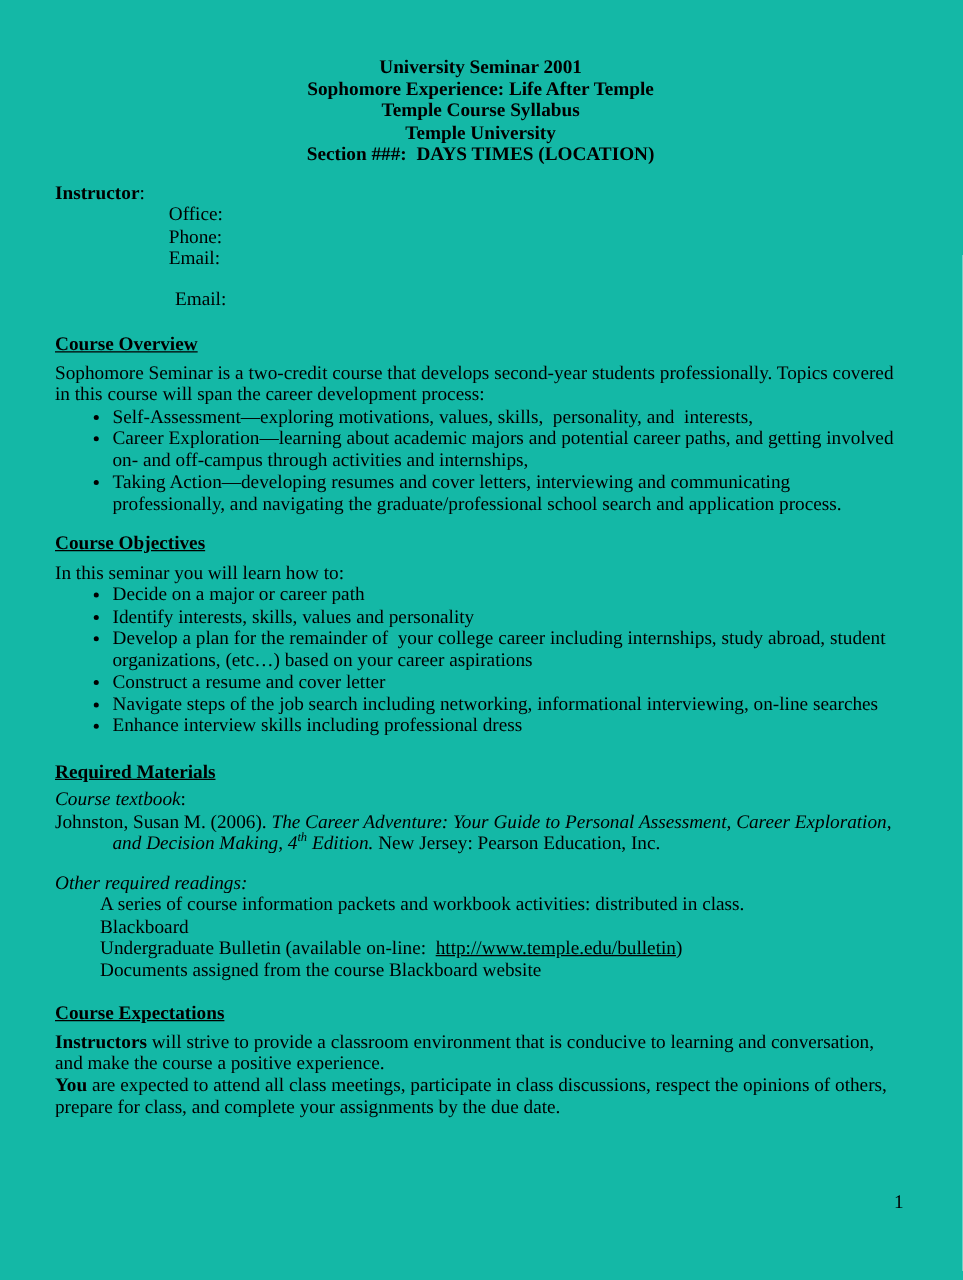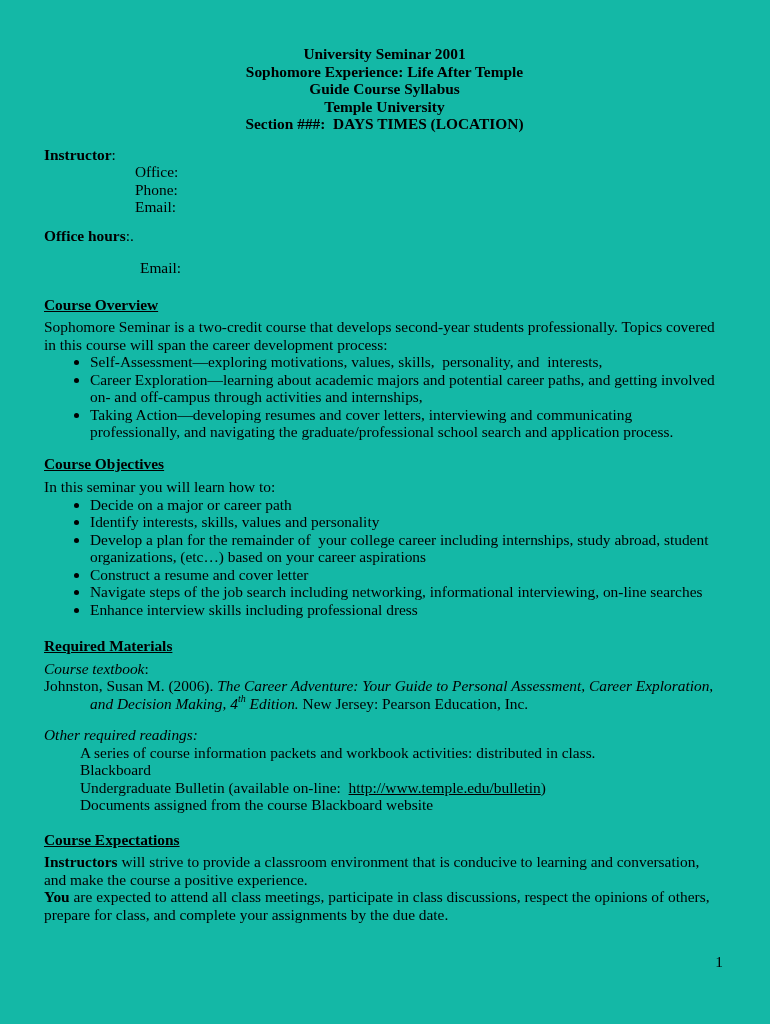--- a/index.html
+++ b/index.html
@@ -44,33 +44,32 @@
   .page-number { position: absolute; top: 953px; right: 47px; }
 </style>
 </head>
 <body>
 
 <div class="page">
 
   <div class="title-block">
     <div class="t">University Seminar 2001</div>
     <div class="t">Sophomore Experience: Life After Temple</div>
-    <div class="t">Guide Course Syllabus</div>
+    <div class="t">Temple Course Syllabus</div>
     <div class="t">Temple University</div>
     <div class="t">Section ###:  DAYS TIMES (LOCATION)</div>
   </div>
 
   <div class="mt13">
     <div class="t"><span class="b">Instructor</span><span>:</span></div>
     <div class="t indent-91">Office:</div>
     <div class="t indent-91">Phone:</div>
     <div class="t indent-91">Email:</div>
   </div>
 
-  <div class="t mt11"><span class="b">Office hours</span><span>:.</span></div>
 
   <div class="mt15">
     <div class="t indent-96">Email:</div>
   </div>
 
   <div class="heading mt19"><span class="t">Course Overview</span></div>
   <div class="t mt5">Sophomore Seminar is a two-credit course that develops second-year students professionally. Topics covered in this course will span the career development process:</div>
   <ul class="bullets">
     <li>Self-Assessment—exploring motivations, values, skills,  personality, and  interests,</li>
     <li>Career Exploration—learning about academic majors and potential career paths, and getting involved on- and off-campus through activities and internships,</li>

